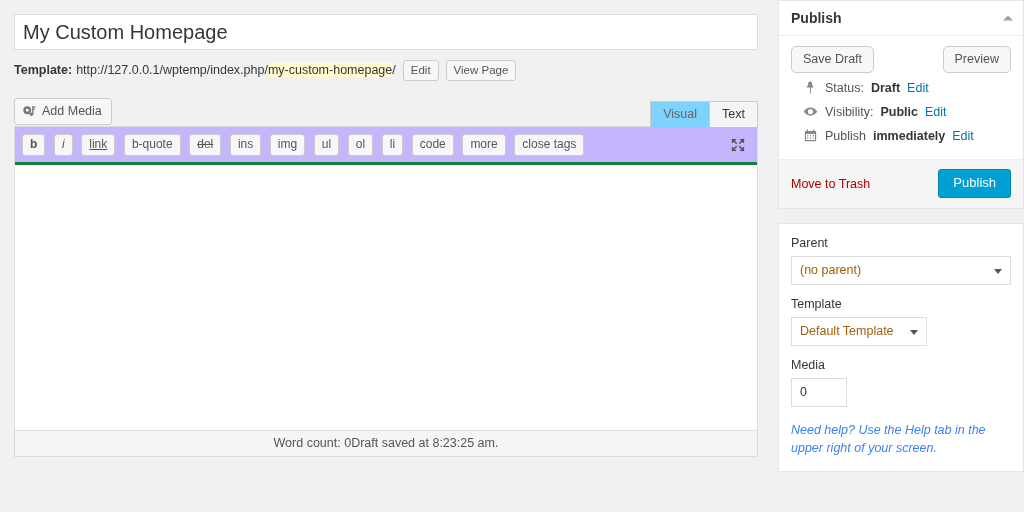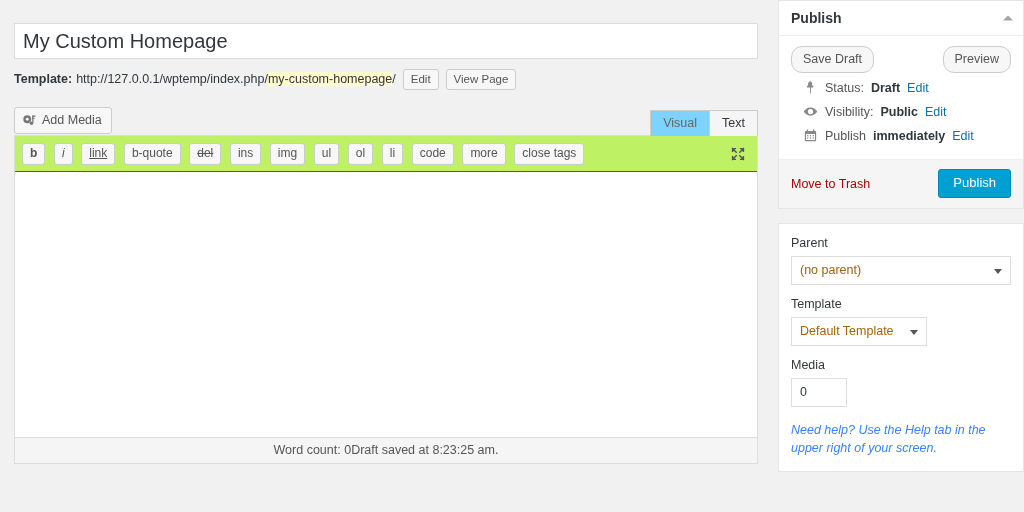--- a/index.html
+++ b/index.html
@@ -11,21 +11,21 @@
     font-size: 13px;
     color: #444;
     overflow: hidden;
   }
 
   #app { position: relative; width: 1024px; height: 512px; }
 
   
   #left-col {
     position: absolute;
-    left: 0; top: 13px;
+    left: 0; top: 4px;
     width: 772px;
     padding: 8px 14px;
   }
 
   
   .title-wrap { padding-top: 2px; }
   #title-input {
     display: block;
     width: 100%;
     height: 36px;
@@ -109,23 +109,23 @@
   .editor-tab.inactive { background: #7dd3fc; border-color: #ccc; }
   .editor-tab.active { background: #f5f5f5; color: #32373c; border-left: none; }
 
   
   .editor-box {
     border: 1px solid #ddd;
     background: #f5f5f5;
   }
   .qt-toolbar {
     position: relative;
-    background: #bef264;
+    background: #c4b5fd;
     padding: 7px 6px 6px 7px;
-    border-bottom: 1px solid #15803d;
+    border-bottom: 3px solid #15803d;
     min-height: 34px;
   }
   .qt-btn {
     display: inline-block;
     padding: 2px 7px 3px;
     margin-right: 5px;
     border: 1px solid #ccc;
     border-radius: 3px;
     background: #f7f7f7;
     color: #555;
@@ -210,21 +210,21 @@
     padding: 10px 12px 4px;
   }
   .pb-actions {
     display: flex;
     justify-content: space-between;
     align-items: center;
   }
   .btn-secondary {
     padding: 3px 11px 4px;
     border: 1px solid #ccc;
-    border-radius: 11px;
+    border-radius: 5px;
     background: #f7f7f7;
     color: #555;
     font-size: 12.5px;
     line-height: 18px;
     cursor: pointer;
   }
   .pb-row {
     display: flex;
     align-items: center;
     gap: 7px;

